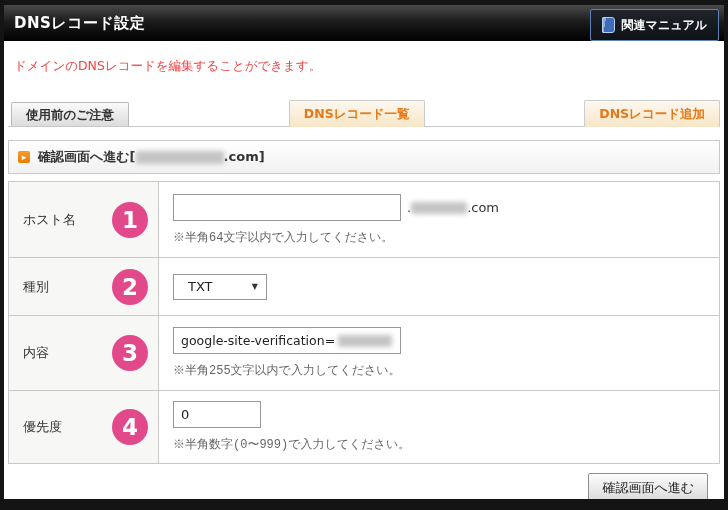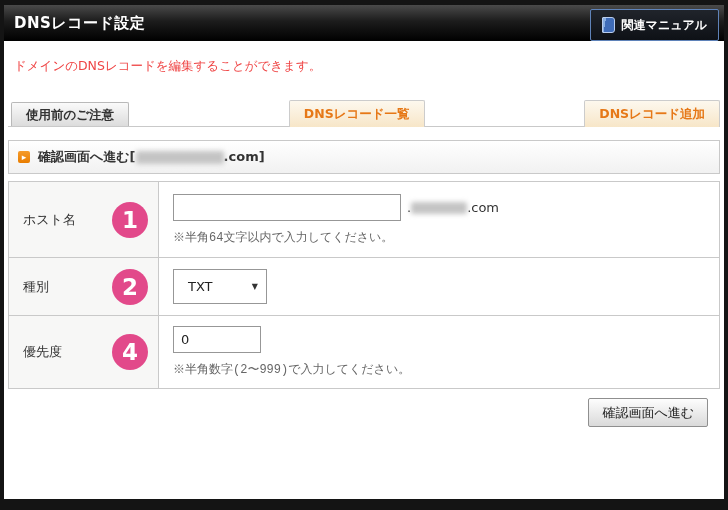--- a/index.html
+++ b/index.html
@@ -53,21 +53,21 @@
 
   .txt-input{box-sizing:border-box;height:27px;border:1px solid #979797;font-size:13px;padding:0 7px;
     font-family:"DejaVu Sans","Liberation Sans",sans-serif;color:#222;}
   .w-host{width:228px;} .w-pri{width:88px;}
   .fake-input{box-sizing:border-box;display:inline-flex;align-items:center;gap:3px;width:228px;height:27px;
     border:1px solid #979797;background:#fff;font-size:12.5px;padding:0 7px;color:#222;white-space:nowrap;overflow:hidden;}
   .suffix{font-size:13px;color:#333;margin-left:6px;white-space:nowrap;}
   .note{margin-top:8px;font-size:12px;color:#666;font-family:Liberation Mono, monospace;}
   .inline-row{display:flex;align-items:center;}
 
-  .selectbox{box-sizing:border-box;display:flex;align-items:center;justify-content:space-between;width:94px;height:35px;
+  .selectbox{box-sizing:border-box;display:flex;align-items:center;justify-content:space-between;width:94px;height:26px;
     border:1px solid #979797;background:#fff;padding:0 8px 0 14px;font-size:13px;color:#222;cursor:pointer;}
   .dd-arrow{font-size:8px;color:#333;}
 
   
   .footer-area{position:relative;height:44px;}
   .submit-btn{position:absolute;top:9px;right:16px;height:29px;padding:0 13px;
     background:linear-gradient(#fdfdfd,#dadada);border:1px solid #8f8f8f;border-radius:2px;
     font-size:13px;color:#222;cursor:pointer;font-family:"DejaVu Sans","Liberation Sans",sans-serif;}
 </style>
 </head>
@@ -134,31 +134,46 @@
           </div>
         </td>
         <td class="fld">
           <div class="selectbox">
             <span>TXT</span>
             <span class="dd-arrow">▼</span>
           </div>
         </td>
       </tr>
 
+      <tr class="r3">
+        <td class="lab">
+          <div class="lab-inner">
+            <span class="lab-text">内容</span>
+            <span class="numball">3</span>
+          </div>
+        </td>
+        <td class="fld">
+          <div class="fake-input">
+            <span>google-site-verification=</span>
+                <span class="redact val"></span>
+          </div>
+          <div class="note">※半角255文字以内で入力してください。</div>
+        </td>
+      </tr>
 
       <tr class="r4">
         <td class="lab">
           <div class="lab-inner">
             <span class="lab-text">優先度</span>
             <span class="numball">4</span>
           </div>
         </td>
         <td class="fld">
           <input class="txt-input w-pri" type="text" value="0" style="">
-          <div class="note">※半角数字(2〜999)で入力してください。</div>
+          <div class="note">※半角数字(0〜999)で入力してください。</div>
         </td>
       </tr>
     </tbody>
       </table>
 
     <div class="footer-area">
       <button class="submit-btn">確認画面へ進む</button>
     </div>
 
   </div>

